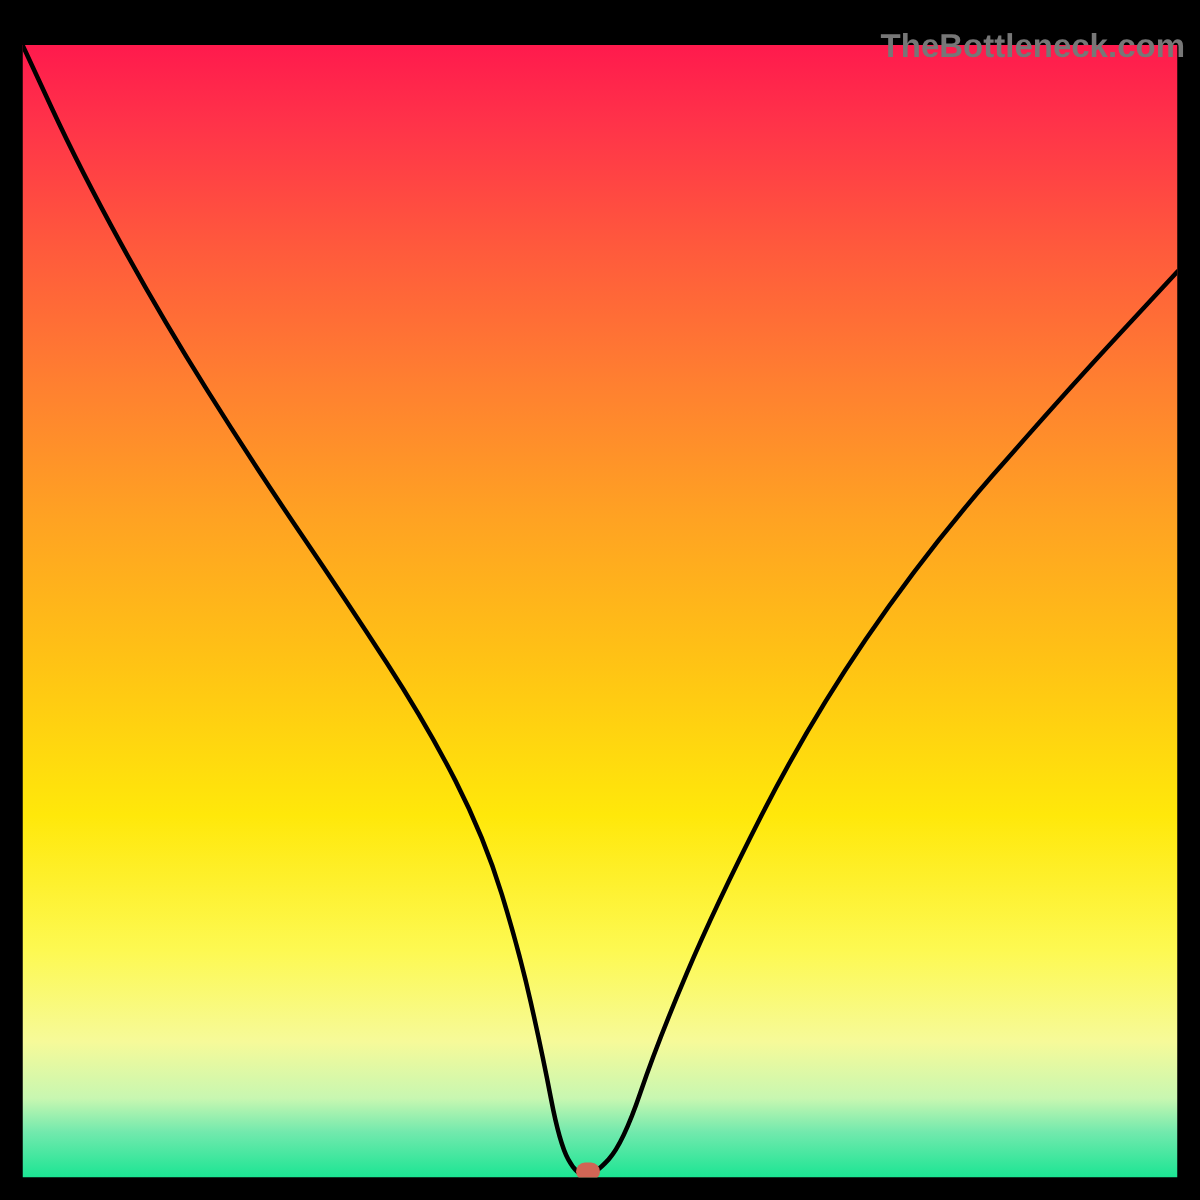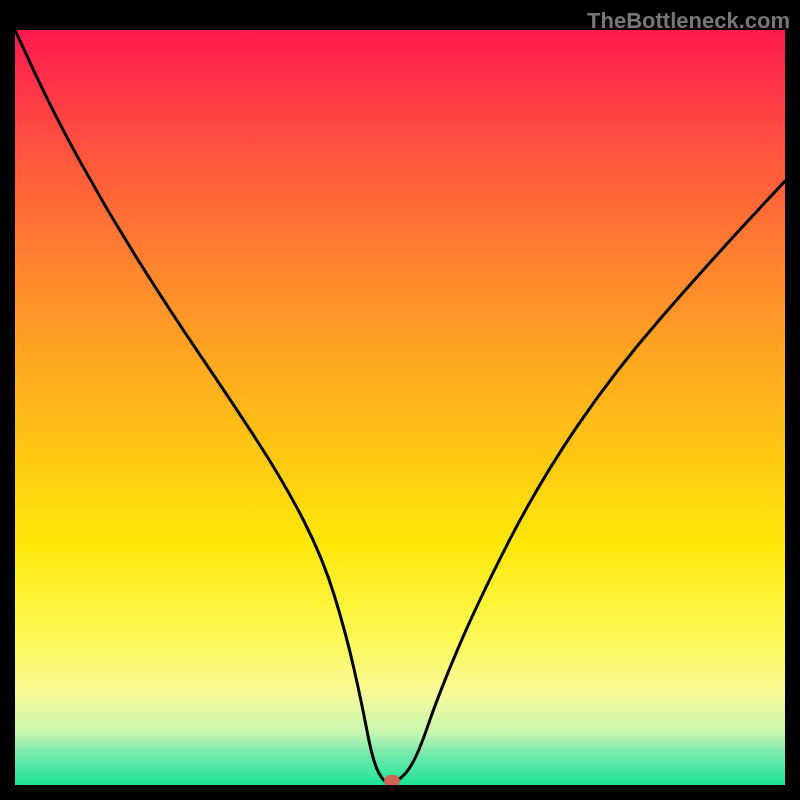--- a/index.html
+++ b/index.html
@@ -11,21 +11,21 @@
     font-family: Arial, sans-serif;
   }
   .container {
     position: relative;
     width: 800px;
     height: 800px;
     background: #000;
   }
   .watermark {
     position: absolute;
-    top: 8px;
+    top: 18px;
     right: 10px;
     color: #777;
     font-size: 22px;
     font-weight: bold;
     z-index: 10;
   }
   .plot-area {
     position: absolute;
     left: 15px;
     top: 30px;

